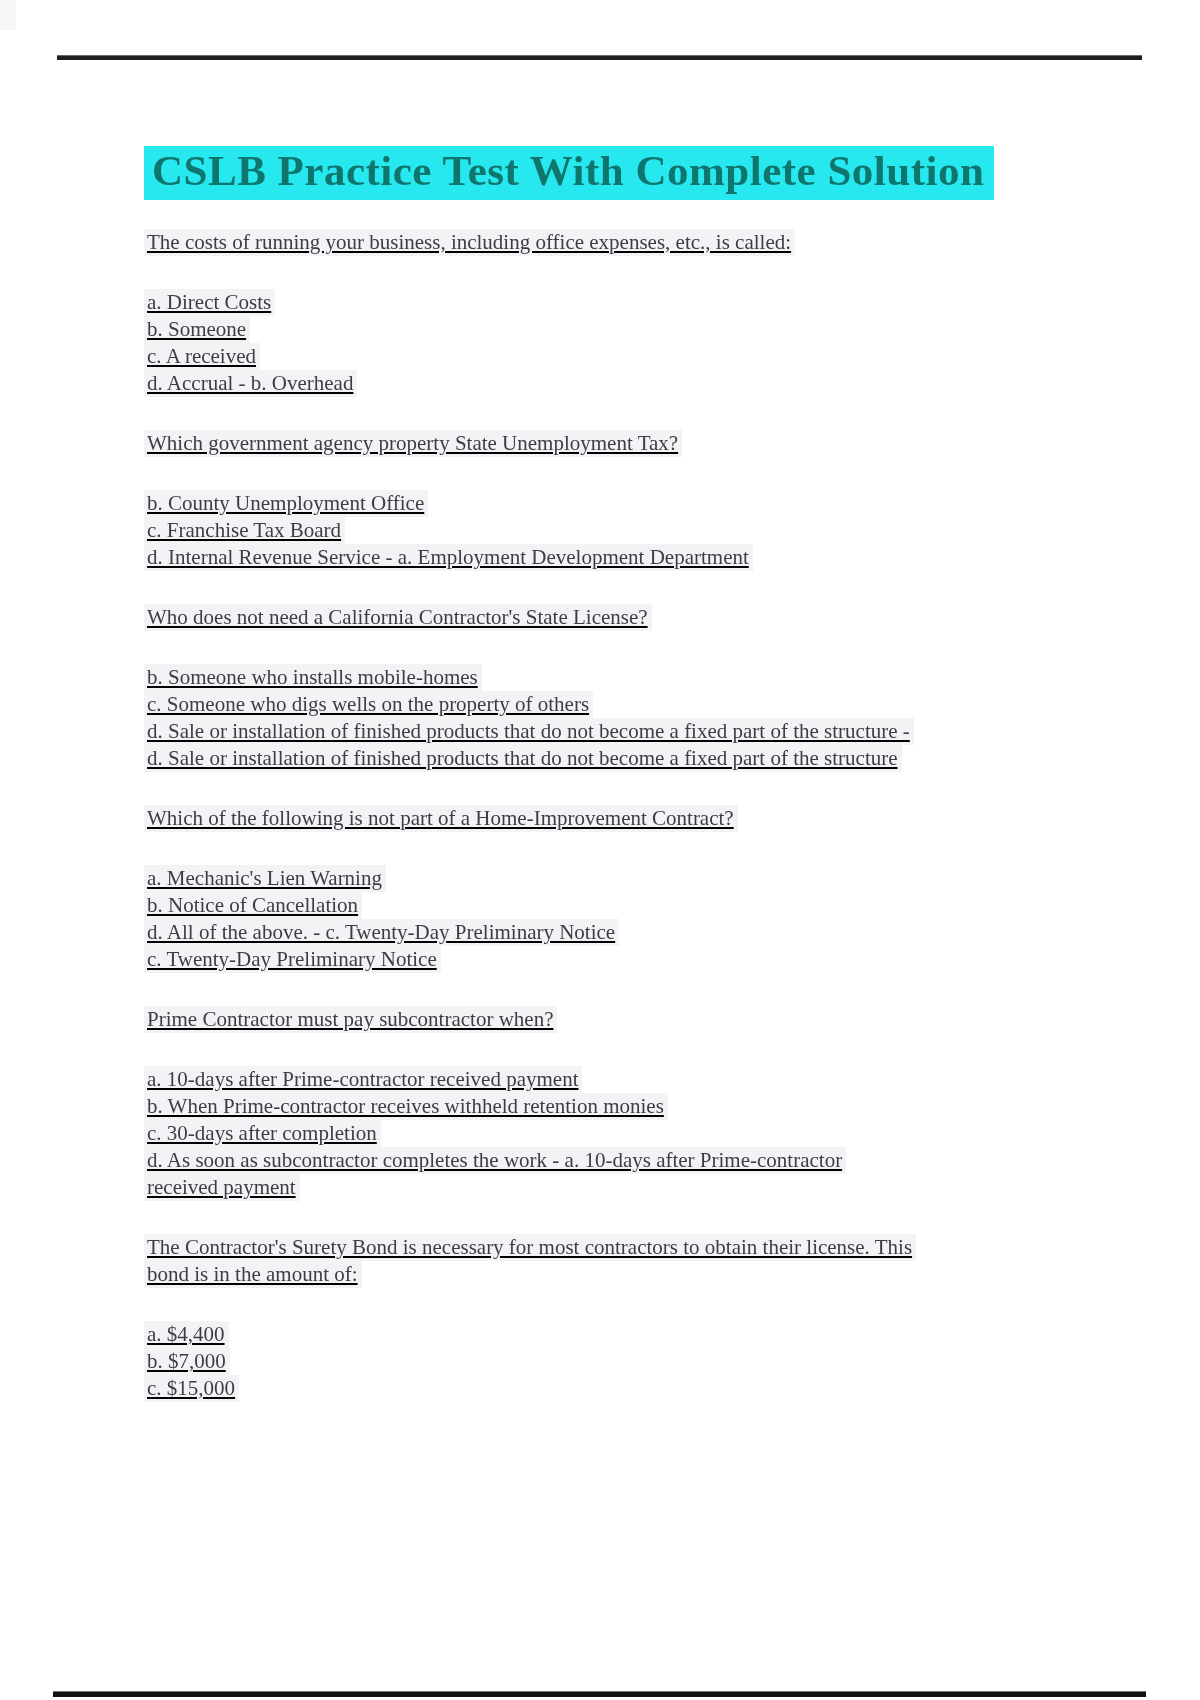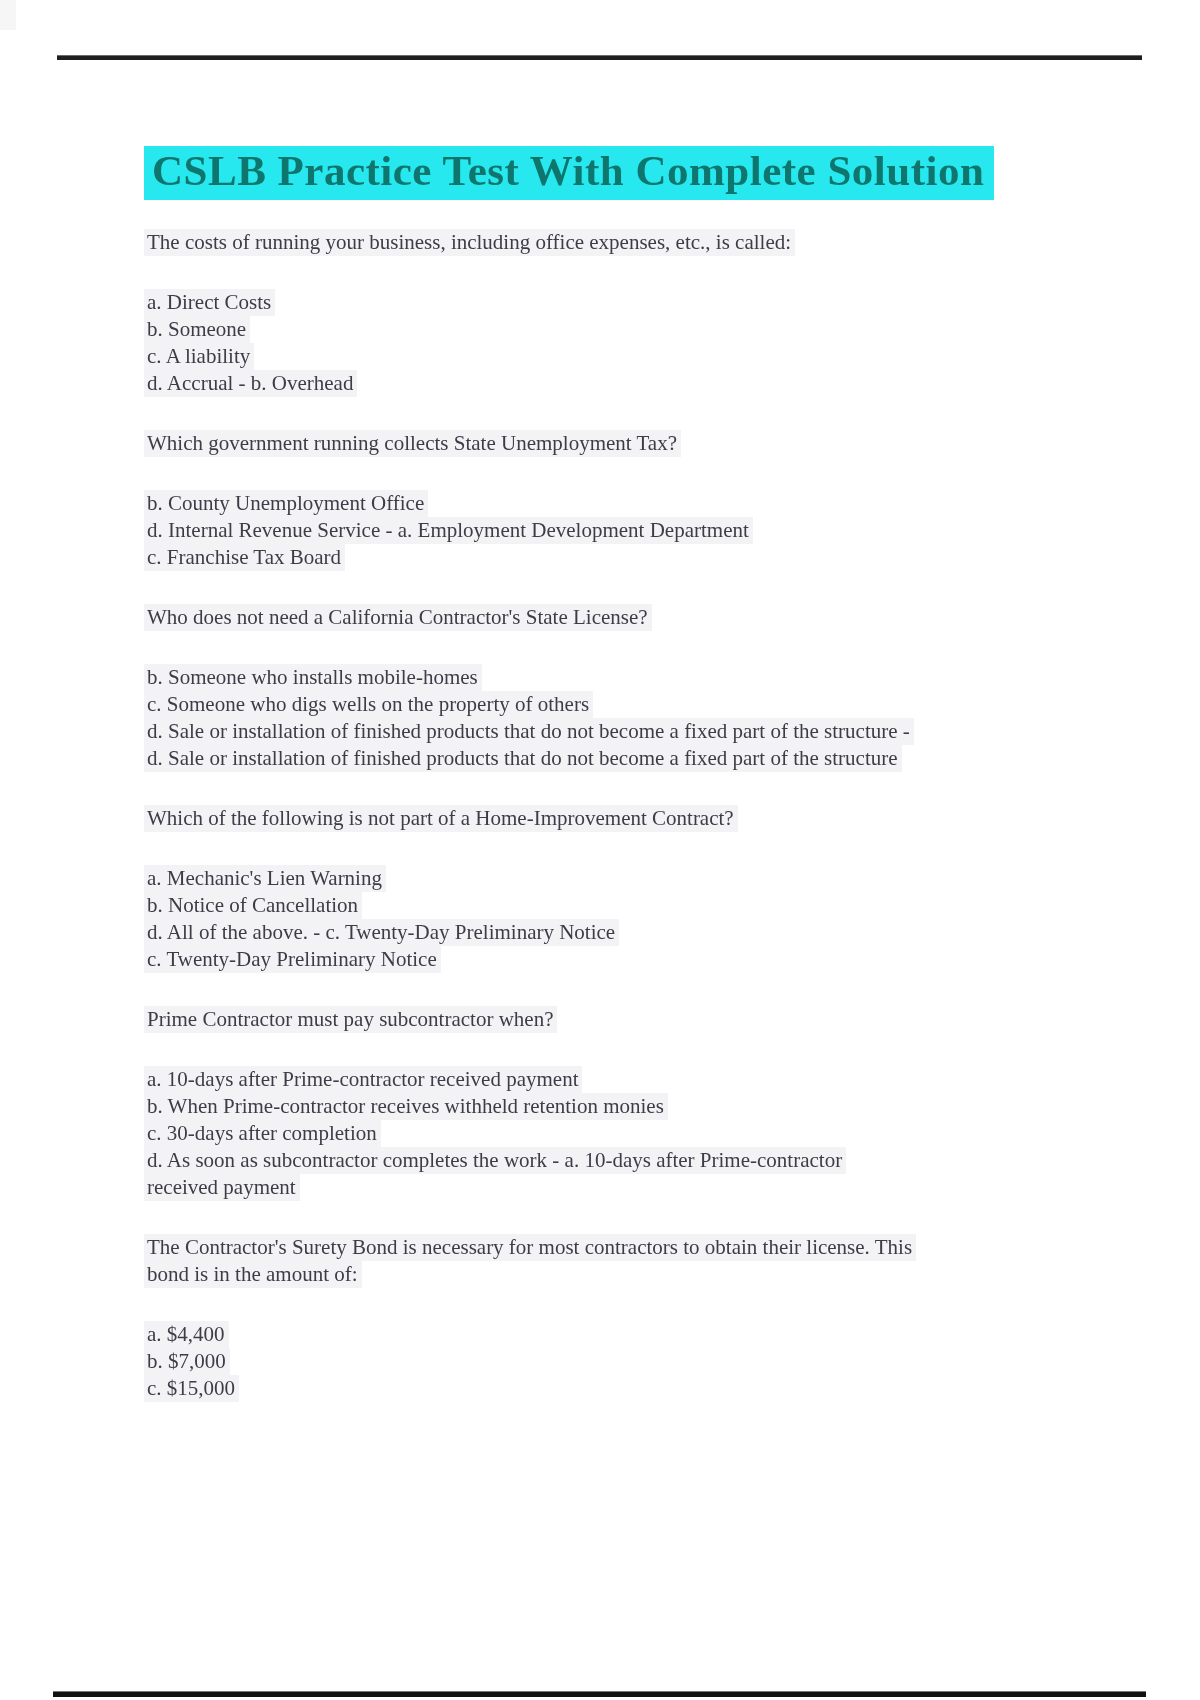--- a/index.html
+++ b/index.html
@@ -62,46 +62,47 @@
     white-space: pre-line;
     padding: 1px 4px 2px 3px;
     box-decoration-break: clone;
     -webkit-box-decoration-break: clone;
   }
   .question-line {
     margin-bottom: 33px;
   }
   .qblock {
     margin-bottom: 33px;
+    text-decoration: underline;
   }
 </style>
 </head>
 <body>
 
 <div class="page">
   <div class="scan-artifact"></div>
   <div class="rule-top"></div>
   <div class="content">
     <h1 class="doc-title">CSLB Practice Test With Complete Solution</h1>
     <div>
         <div class="qblock">
           <div class="line question-line"><span class="hl">The costs of running your business, including office expenses, etc., is called:</span></div>
           <div>
             <div class="line"><span class="hl">a. Direct Costs</span></div>
             <div class="line"><span class="hl">b. Someone</span></div>
-            <div class="line"><span class="hl">c. A liability</span></div>
+            <div class="line"><span class="hl">c. A received</span></div>
             <div class="line"><span class="hl">d. Accrual - b. Overhead</span></div>
           </div>
         </div>
         <div class="qblock">
-          <div class="line question-line"><span class="hl">Which government running collects State Unemployment Tax?</span></div>
+          <div class="line question-line"><span class="hl">Which government agency property State Unemployment Tax?</span></div>
           <div>
             <div class="line"><span class="hl">b. County Unemployment Office</span></div>
+            <div class="line"><span class="hl">c. Franchise Tax Board</span></div>
             <div class="line"><span class="hl">d. Internal Revenue Service - a. Employment Development Department</span></div>
-            <div class="line"><span class="hl">c. Franchise Tax Board</span></div>
           </div>
         </div>
         <div class="qblock">
           <div class="line question-line"><span class="hl">Who does not need a California Contractor's State License?</span></div>
           <div>
             <div class="line"><span class="hl">b. Someone who installs mobile-homes</span></div>
             <div class="line"><span class="hl">c. Someone who digs wells on the property of others</span></div>
             <div class="line"><span class="hl">d. Sale or installation of finished products that do not become a fixed part of the structure -
 d. Sale or installation of finished products that do not become a fixed part of the structure</span></div>
           </div>

